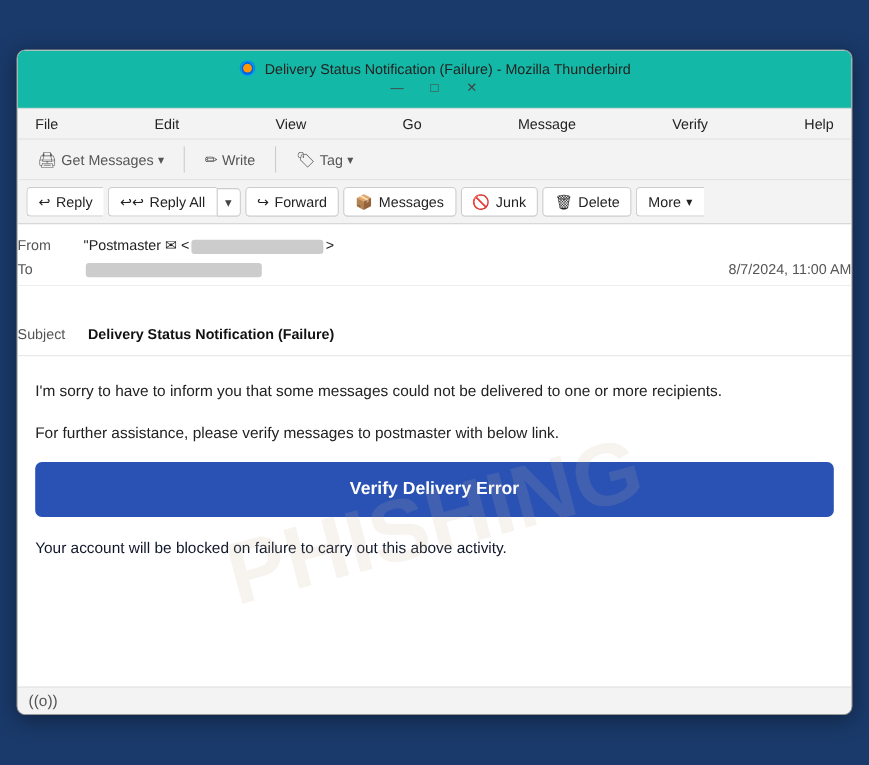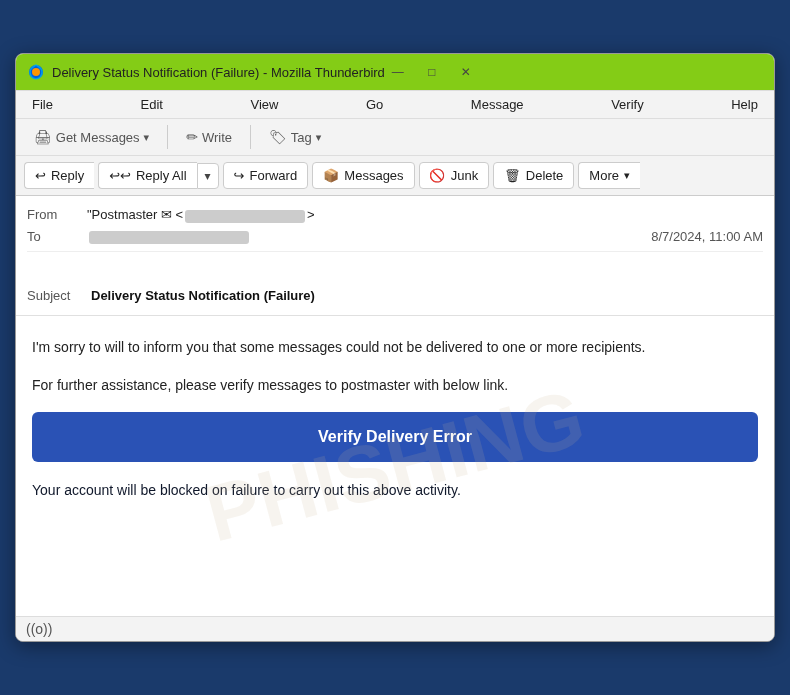--- a/index.html
+++ b/index.html
@@ -19,26 +19,27 @@
       width: 760px;
       background: #f3f3f3;
       border: 1px solid #999;
       border-radius: 8px;
       overflow: hidden;
       box-shadow: 0 4px 20px rgba(0,0,0,0.4);
     }
 
     
     .title-bar {
-      background: #84cc16;
+      background: #14b8a6;
       padding: 8px 12px;
       display: flex;
       align-items: center;
       justify-content: flex-start;
       border-bottom: 1px solid #ddd;
+      flex-direction: column;
     }
     .title-bar-left {
       display: flex;
       align-items: center;
       gap: 8px;
     }
     .title-bar-icon {
       width: 16px;
       height: 16px;
     }
@@ -152,21 +153,21 @@
       border-right: none;
       border-radius: 4px 0 0 4px;
     }
     .action-group .action-btn-arrow {
       border-radius: 0 4px 4px 0;
     }
 
     
     .email-header {
       background: white;
-      padding: 8px 11px;
+      padding: 8px 0;
       border-bottom: 1px solid #e0e0e0;
     }
     .header-row {
       display: flex;
       align-items: baseline;
       padding: 3px 0;
       font-size: 13px;
     }
     .header-label {
       color: #555;
@@ -375,21 +376,21 @@
       <span class="header-date">8/7/2024, 11:00 AM</span>
     </div>
     <div class="header-subject">
       <span class="header-label">Subject</span>
       <span class="subject-text" style="margin-left:4px;margin-top:32px;">Delivery Status Notification (Failure)</span>
     </div>
   </div>
 
   <div class="email-body">
     <div class="watermark">PHISHING</div>
-    <p class="body-text">I'm sorry to will to inform you that some messages could not be delivered to one or more recipients.</p>
+    <p class="body-text">I'm sorry to have to inform you that some messages could not be delivered to one or more recipients.</p>
     <p class="body-text">For further assistance, please verify messages to postmaster with below link.</p>
     <button class="verify-btn">Verify Delivery Error</button>
     <p class="warning-text">Your account will be blocked on failure to carry out this above activity.</p>
   </div>
 
   <div class="status-bar">
     <span class="status-icon">((o))</span>
   </div>
 
 </div>

